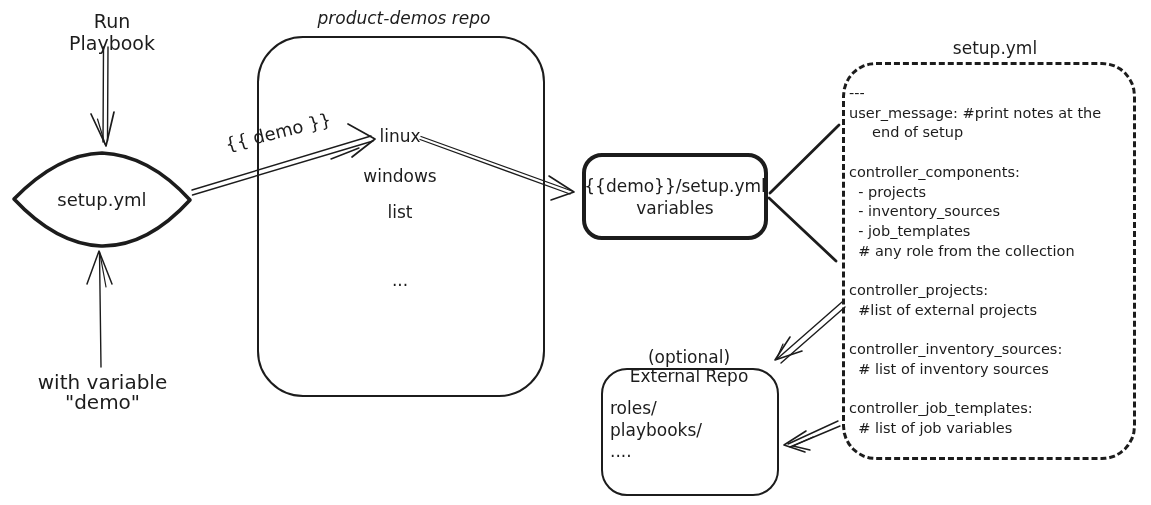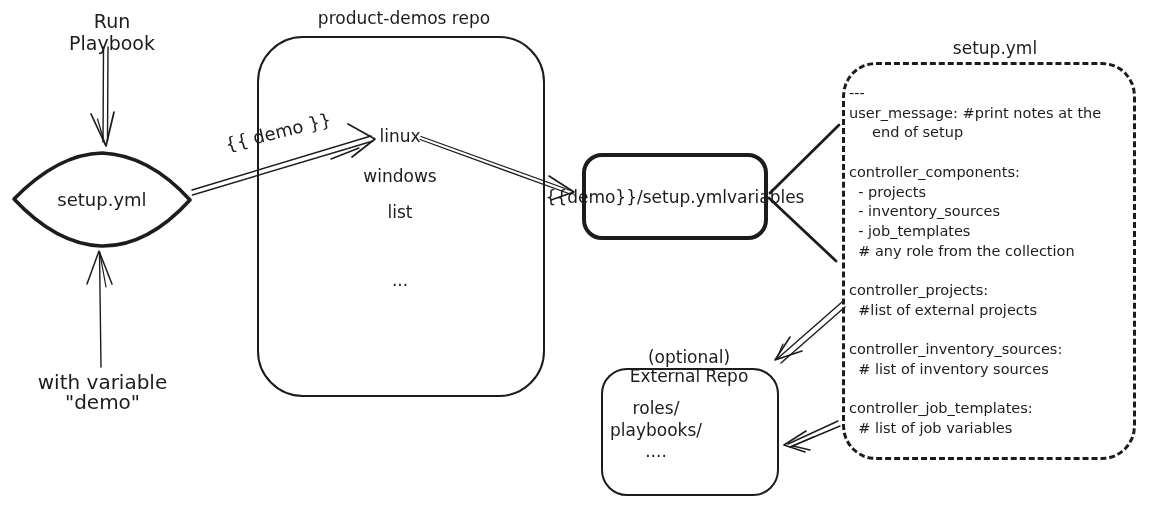--- a/index.html
+++ b/index.html
@@ -26,52 +26,52 @@
 
   .run-label      { left: 52px; top: 10px; width: 120px; font-size: 19px; text-align: center; }
   .diamond-label  { left: 14px; top: 189px; width: 176px; font-size: 18px; text-align: center; }
   .withvar-label  { left: 20px; top: 372px; width: 165px; font-size: 20px; line-height: 20px; text-align: center; }
   .demo-label     { left: 228px; top: 134px; font-size: 18px; transform: rotate(-14deg); transform-origin: left bottom; white-space: nowrap; }
 
   .repo-box {
     position: absolute; left: 257px; top: 36px; width: 284px; height: 357px;
     border: 2px solid #1c1c1c; border-radius: 46px; background: transparent;
   }
-  .repo-title { left: 304px; top: 8px; width: 200px; font-size: 17px; text-align: center; }
+  .repo-title { left: 304px; top: 8px; width: 200px; font-size: 17px; text-align: center; font-style: italic; }
   .repo-item  { position: absolute; left: 330px; width: 140px; text-align: center; font-size: 17px; }
   .ri-0 { top: 126px; }
   .ri-1 { top: 166px; }
   .ri-2 { top: 202px; }
   .ri-3 { top: 240px; }
   .ri-4 { top: 270px; }
 
   .vars-box {
     position: absolute; left: 582px; top: 153px; width: 186px; height: 87px;
     border: 4px solid #1c1c1c; border-radius: 20px; background: #ffffff;
-    display: flex; flex-direction: row; align-items: center; justify-content: center;
+    display: flex; flex-direction: column; align-items: center; justify-content: center;
     font-size: 17px; line-height: 22px; text-align: center;
     box-sizing: border-box;
   }
 
   .dashed-box {
     position: absolute; left: 842px; top: 62px; width: 294px; height: 398px;
     border: 3px dashed #1c1c1c; border-radius: 34px; background: transparent;
     box-sizing: border-box;
   }
   .setupyml-title { left: 935px; top: 38px; width: 120px; font-size: 17px; text-align: center; }
   .yaml-block { position: absolute; left: 849px; top: 84px; width: 284px; font-size: 14.5px; }
   .yaml-line  { white-space: pre; line-height: 19.7px; min-height: 19.7px; }
 
   .opt-label { left: 600px; top: 320px; width: 178px; font-size: 17px; line-height: 19px; text-align: center; margin-top: 28px; }
   .ext-box {
     position: absolute; left: 601px; top: 368px; width: 178px; height: 128px;
     border: 2.5px solid #1c1c1c; border-radius: 26px; background: transparent;
     box-sizing: border-box;
   }
-  .ext-lines { position: absolute; left: 610px; top: 398px; font-size: 17px; line-height: 21.5px; text-align: center; }
+  .ext-lines { position: absolute; left: 610px; top: 398px; font-size: 17px; line-height: 21.5px; }
 </style>
 </head>
 <body>
 
 <div id="canvas">
 
   <svg id="wires" viewBox="0 0 1151 505" xmlns="http://www.w3.org/2000/svg" fill="none" stroke="#1c1c1c" stroke-linecap="round" stroke-linejoin="round">
 
     <g>
       <path d="M103.5 47 L103 142" stroke-width="1.4"></path>

